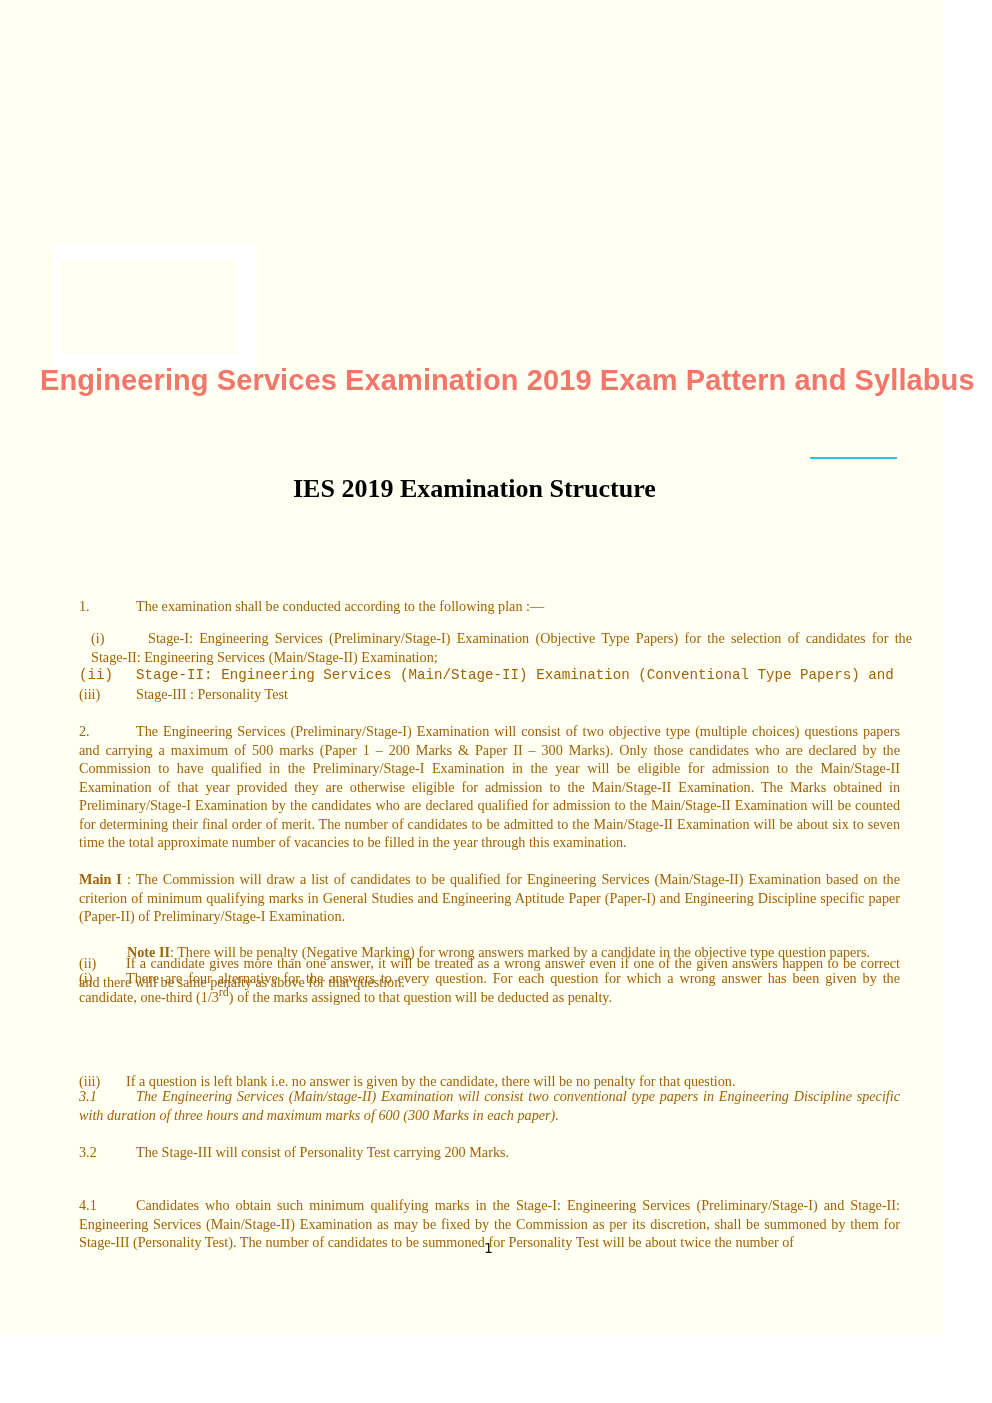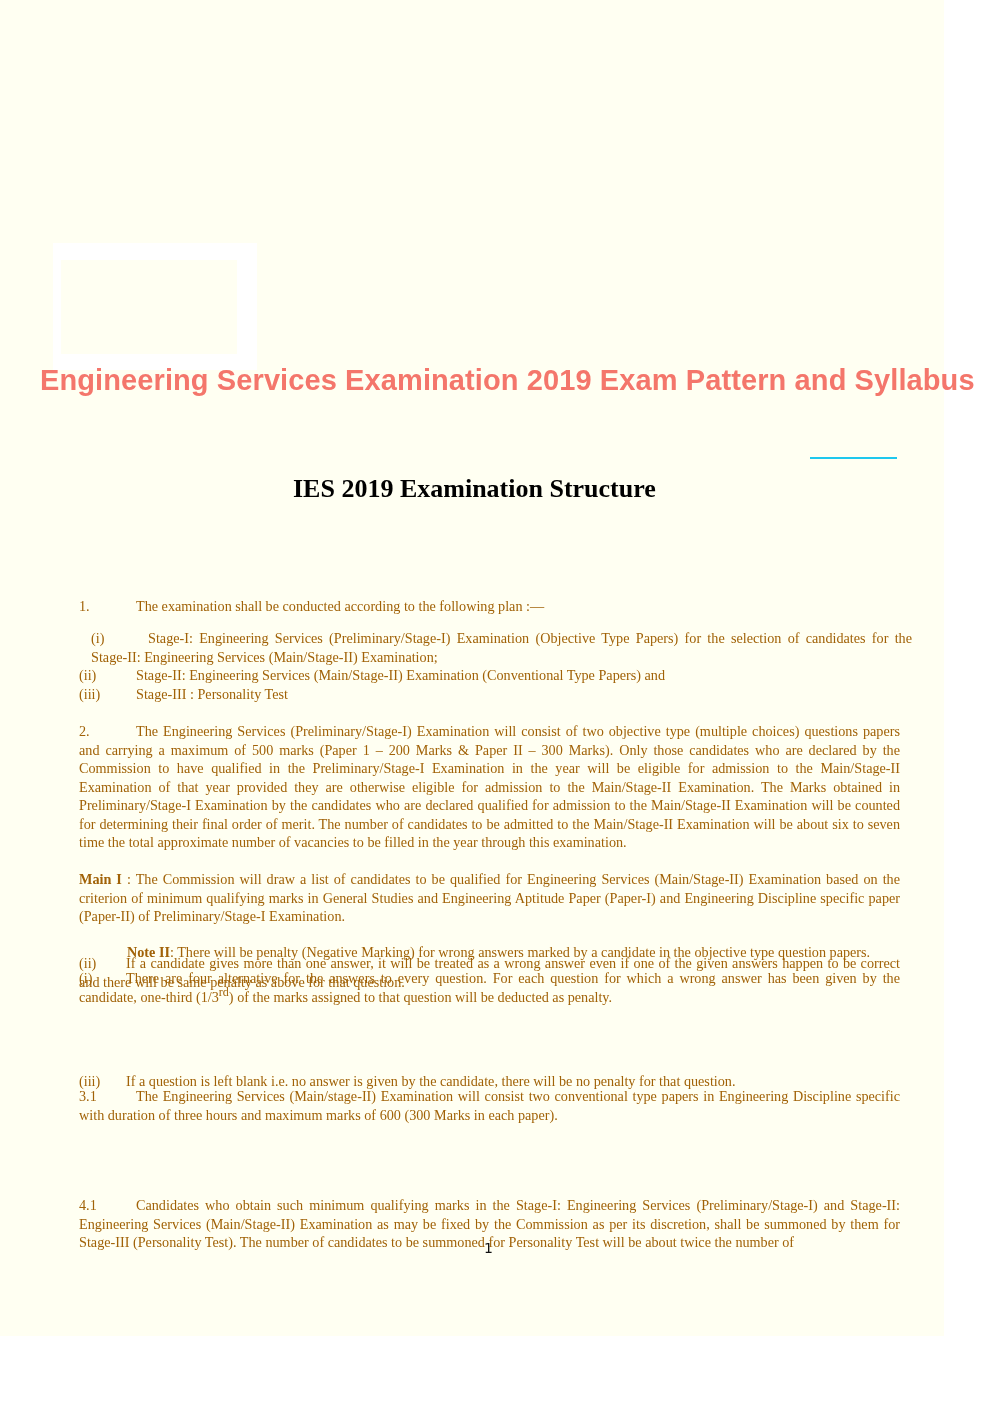--- a/index.html
+++ b/index.html
@@ -111,21 +111,21 @@
 
   <div class="doc-heading">IES 2019 Examination Structure</div>
 
   <div class="body-text" style="top:597px;">
     <span class="num">1.</span><span>The examination shall be conducted according to the following plan :—</span>
   </div>
 
   <div class="body-text" style="top:629px;margin-left:12px;">
     <span class="num">(i)</span><span>Stage-I: Engineering Services (Preliminary/Stage-I) Examination (Objective Type Papers) for the selection of candidates for the Stage-II: Engineering Services (Main/Stage-II) Examination;</span>
   </div>
-  <div class="body-text" style="top:666px;">
+  <div class="body-text" style="top:666px;font-family:Liberation Mono, monospace;">
     <span class="num">(ii)</span><span>Stage-II: Engineering Services (Main/Stage-II) Examination (Conventional Type Papers) and</span>
   </div>
   <div class="body-text" style="top:685px;">
     <span class="num">(iii)</span><span>Stage-III : Personality Test</span>
   </div>
 
   <div class="body-text" style="top:722px;">
     <span class="num">2.</span><span>The Engineering Services (Preliminary/Stage-I) Examination will consist of two objective type (multiple choices) questions papers and carrying a maximum of 500 marks (Paper 1 – 200 Marks &amp; Paper II – 300 Marks).  Only those candidates who are declared by the Commission to have qualified in the Preliminary/Stage-I Examination in the year will be eligible for admission to the Main/Stage-II Examination of that year provided they are otherwise eligible for admission to the Main/Stage-II Examination.  The Marks obtained in Preliminary/Stage-I Examination by the candidates who are declared qualified for admission to the Main/Stage-II Examination will be counted for determining their final order of merit.  The number of candidates to be admitted to the Main/Stage-II Examination will be about six to seven time the total approximate number of vacancies to be filled in the year through this examination.</span>
   </div>
 
@@ -140,24 +140,27 @@
   <div class="body-text" style="top:969px;">
     <span class="num-sm">(i)</span><span>There are four alternative for the answers to every question. For each question for which a wrong answer has been given by the candidate, one-third (1/3</span><sup>rd</sup><span>) of the marks assigned to that question will be deducted as penalty.</span>
   </div>
   <div class="body-text" style="top:954px;">
     <span class="num-sm">(ii)</span><span>If a candidate gives more than one answer, it will be treated as a wrong answer even if one of the given answers happen to be correct and there will be same penalty as above for that question.</span>
   </div>
   <div class="body-text" style="top:1072px;">
     <span class="num-sm">(iii)</span><span>If a question is left blank i.e. no answer is given by the candidate, there will be no penalty for that question.</span>
   </div>
 
-  <div class="body-text" style="top:1087px;">
+  <div class="body-text" style="top:1087px;font-style:italic;">
     <span class="num">3.1</span><span>The Engineering Services (Main/stage-II) Examination will consist two conventional type papers in Engineering Discipline specific with duration of three hours and maximum marks of 600 (300 Marks in each paper).</span>
   </div>
 
+  <div class="body-text" style="top:1143px;">
+    <span class="num">3.2</span><span>The Stage-III will consist of Personality Test carrying 200 Marks.</span>
+  </div>
 
   <div class="body-text" style="top:1196px;">
     <span class="num">4.1</span><span>Candidates who obtain such minimum qualifying marks in the Stage-I: Engineering Services (Preliminary/Stage-I) and Stage-II: Engineering Services (Main/Stage-II) Examination as may be fixed by the Commission as per its discretion, shall be summoned by them for Stage-III (Personality Test).   The number of candidates to be summoned for Personality Test will be about twice the number of</span>
   </div>
 
   <div class="page-number">1</div>
 
 </div>
 
 </body></html>

